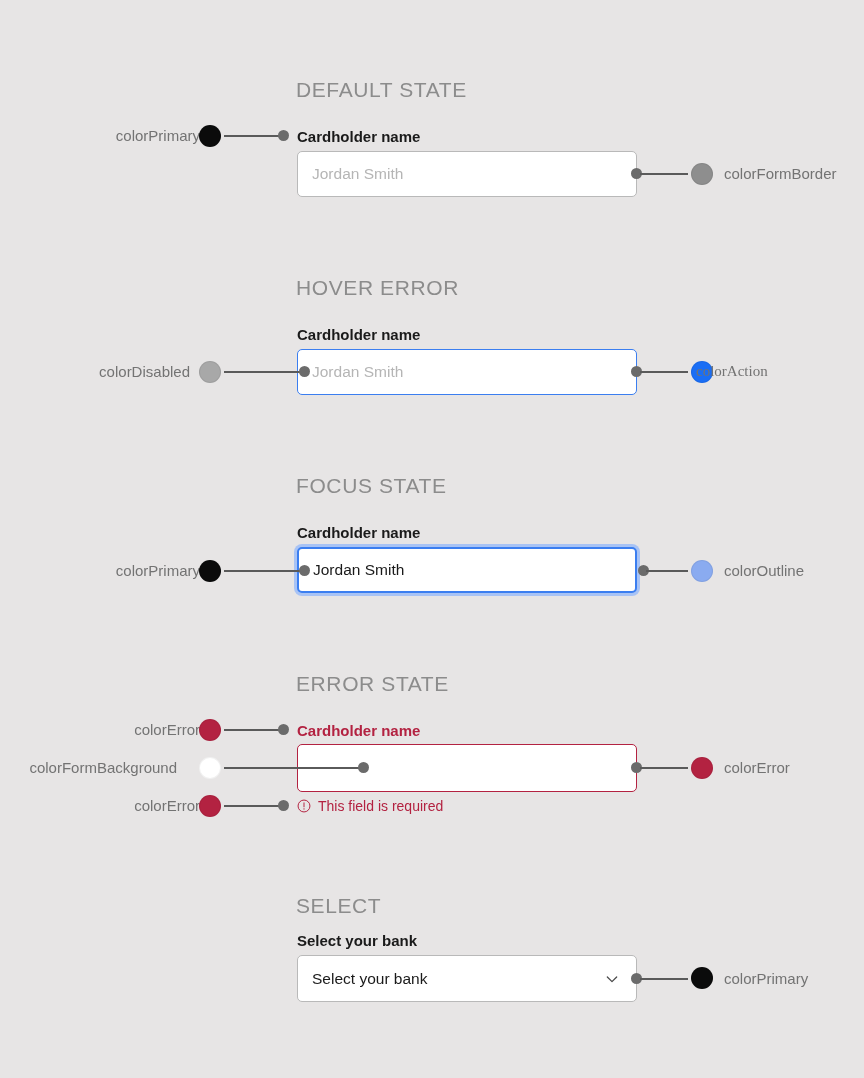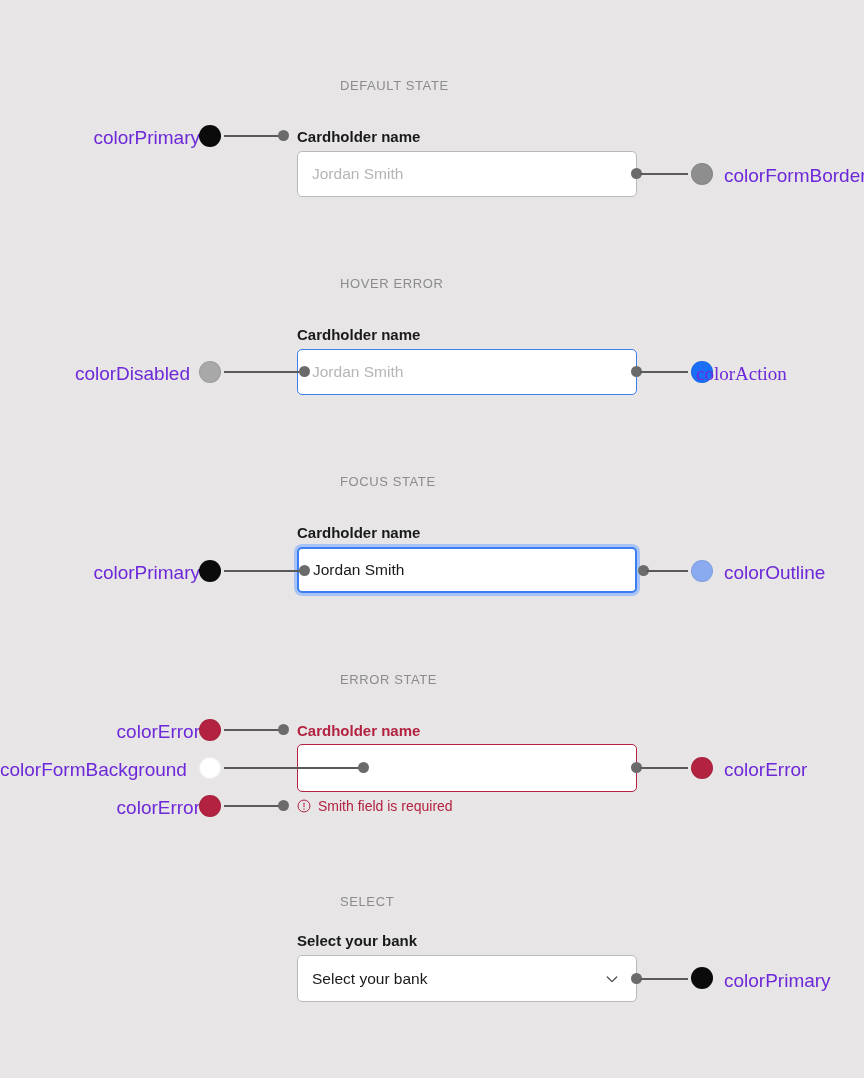--- a/index.html
+++ b/index.html
@@ -19,25 +19,24 @@
     position: relative;
     width: 864px;
     height: 1078px;
   }
 
   
   .section-title {
     position: absolute;
     left: 296px;
     color: #8c8c8c;
-    font-size: 13px;
+    font-size: 21px;
     letter-spacing: 0.6px;
     font-weight: 400;
     white-space: nowrap;
-    margin-left: 44px;
   }
 
   
   .field-label {
     position: absolute;
     left: 297px;
     font-size: 15px;
     font-weight: 700;
     color: #1a1a1a;
     white-space: nowrap;
@@ -102,22 +101,22 @@
   .error-icon {
     width: 14px;
     height: 14px;
     display: block;
     flex: none;
   }
 
   
   .anno-label {
     position: absolute;
-    font-size: 19px;
-    color: #6d28d9;
+    font-size: 15px;
+    color: #737373;
     white-space: nowrap;
   }
   .anno-label.left  { text-align: right; }
   .anno-label.right { text-align: right; }
 
   .swatch {
     position: absolute;
     border-radius: 50%;
   }
   .swatch.ring {
@@ -203,21 +202,21 @@
   <div class="input-box error-box" style="top:744px;">
     <span></span>
   </div>
 
   <div class="error-message" style="top:798px;">
     <svg class="error-icon" viewBox="0 0 24 24" fill="none">
       <circle cx="12" cy="12" r="10.2" stroke="#b32241" stroke-width="1.7"></circle>
       <line x1="12" y1="6.6" x2="12" y2="13.4" stroke="#b32241" stroke-width="1.7" stroke-linecap="round"></line>
       <circle cx="12" cy="17" r="1.15" fill="#b32241"></circle>
     </svg>
-    <span>Smith field is required</span>
+    <span>This field is required</span>
   </div>
 
   <div class="anno-label left" style="left:40px; top:721px; width:160px;">colorError</div>
   <div class="swatch ring" style="left:199px; top:719px; width:22px; height:22px; background:#b32241;"></div>
   <div class="connector" style="left:224px; top:729px; width:60px;"></div>
   <div class="conn-dot" style="left:278px; top:724px;"></div>
 
   <div class="anno-label left" style="left:0px; top:759px; width:177px;">colorFormBackground</div>
   <div class="swatch ring" style="left:199px; top:757px; width:22px; height:22px; background:#ffffff;"></div>
   <div class="connector" style="left:224px; top:767px; width:140px;"></div>

